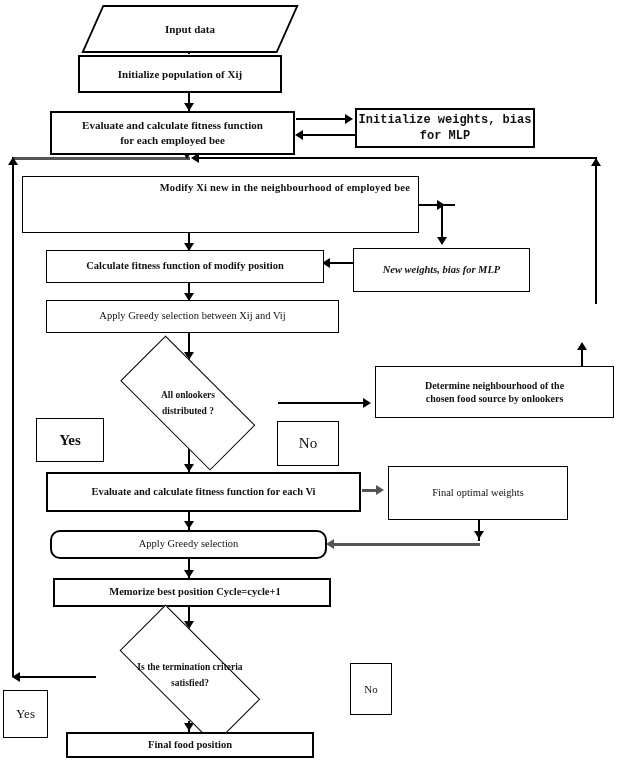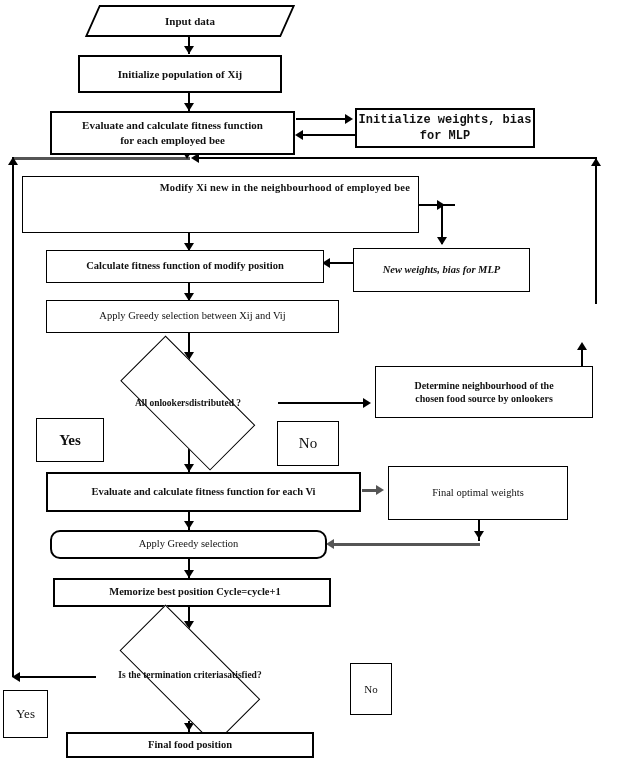--- a/index.html
+++ b/index.html
@@ -18,21 +18,21 @@
   .para .shape{position:absolute;inset:0;background:#fff;border:2px solid #000;
        transform:skewX(-24deg);box-sizing:border-box;}
   .para .lbl{position:absolute;inset:0;display:flex;align-items:center;justify-content:center;
        font-weight:bold;font-size:11px;color:#111;}
 
   
   .diamond{position:absolute;z-index:5;}
   .diamond .shape{position:absolute;left:50%;top:50%;width:70.7%;height:70.7%;
        transform:translate(-50%,-50%) rotate(45deg);border:1.5px solid #000;background:#fff;
        box-sizing:border-box;}
-  .diamond .lbl{position:absolute;inset:0;display:flex;flex-direction:row;
+  .diamond .lbl{position:absolute;inset:0;display:flex;flex-direction:column;
        align-items:center;justify-content:center;font-weight:bold;font-size:9.5px;
        color:#111;line-height:1.7;}
 
   
   .ln{position:absolute;background:#000;z-index:2;}
   .lnv{width:1.5px;}
   .lnh{height:1.5px;}
   .grey{background:#555;}
   .lnh.grey{height:3px;}
 
@@ -49,21 +49,21 @@
            padding:5px 8px 4px 8px;font-weight:bold;color:#111;}
   .frow1{font-size:10.5px;display:flex;justify-content:flex-end;letter-spacing:.2px;}
   .frow2{font-size:10px;margin-top:6px;white-space:nowrap;}
   .frow2 sub{font-size:8px;}
 </style>
 </head>
 <body>
 
 <div id="canvas">
 
-  <div class="para" style="left:92px;top:5px;width:196px;height:32px;">
+  <div class="para" style="left:92px;top:5px;width:196px;height:48px;">
     <div class="shape"></div>
     <div class="lbl">Input data</div>
   </div>
 
   <div class="ln lnv" style="left:188px;top:35px;height:19px;"></div>
   <div class="arw arw-d" style="left:184px;top:46px;"></div>
 
   <div class="node" style="left:78px;top:55px;width:204px;height:38px;font-size:11px;">
     <span>Initialize population of Xij</span>
   </div>
@@ -147,21 +147,21 @@
     <span>Yes</span>
   </div>
 
   <div class="node thin" style="left:277px;top:421px;width:62px;height:45px;font-size:15px;font-weight:normal;">
     <span>No</span>
   </div>
 
   <div class="ln lnh" style="left:278px;top:402px;width:90px;"></div>
   <div class="arw arw-r" style="left:363px;top:398px;"></div>
 
-  <div class="node thin" style="left:375px;top:366px;width:218px;height:52px;font-size:10px;flex-direction:column;">
+  <div class="node thin" style="left:375px;top:366px;width:239px;height:52px;font-size:10px;flex-direction:column;">
     <span>Determine   neighbourhood   of   the</span>
     <span>chosen food source by onlookers</span>
   </div>
 
   <div class="ln lnv" style="left:188px;top:448px;height:24px;"></div>
   <div class="arw arw-d" style="left:184px;top:464px;"></div>
 
   <div class="node" style="left:46px;top:472px;width:315px;height:40px;font-size:10.5px;">
     <span>Evaluate and calculate fitness function for each Vi</span>
   </div>

